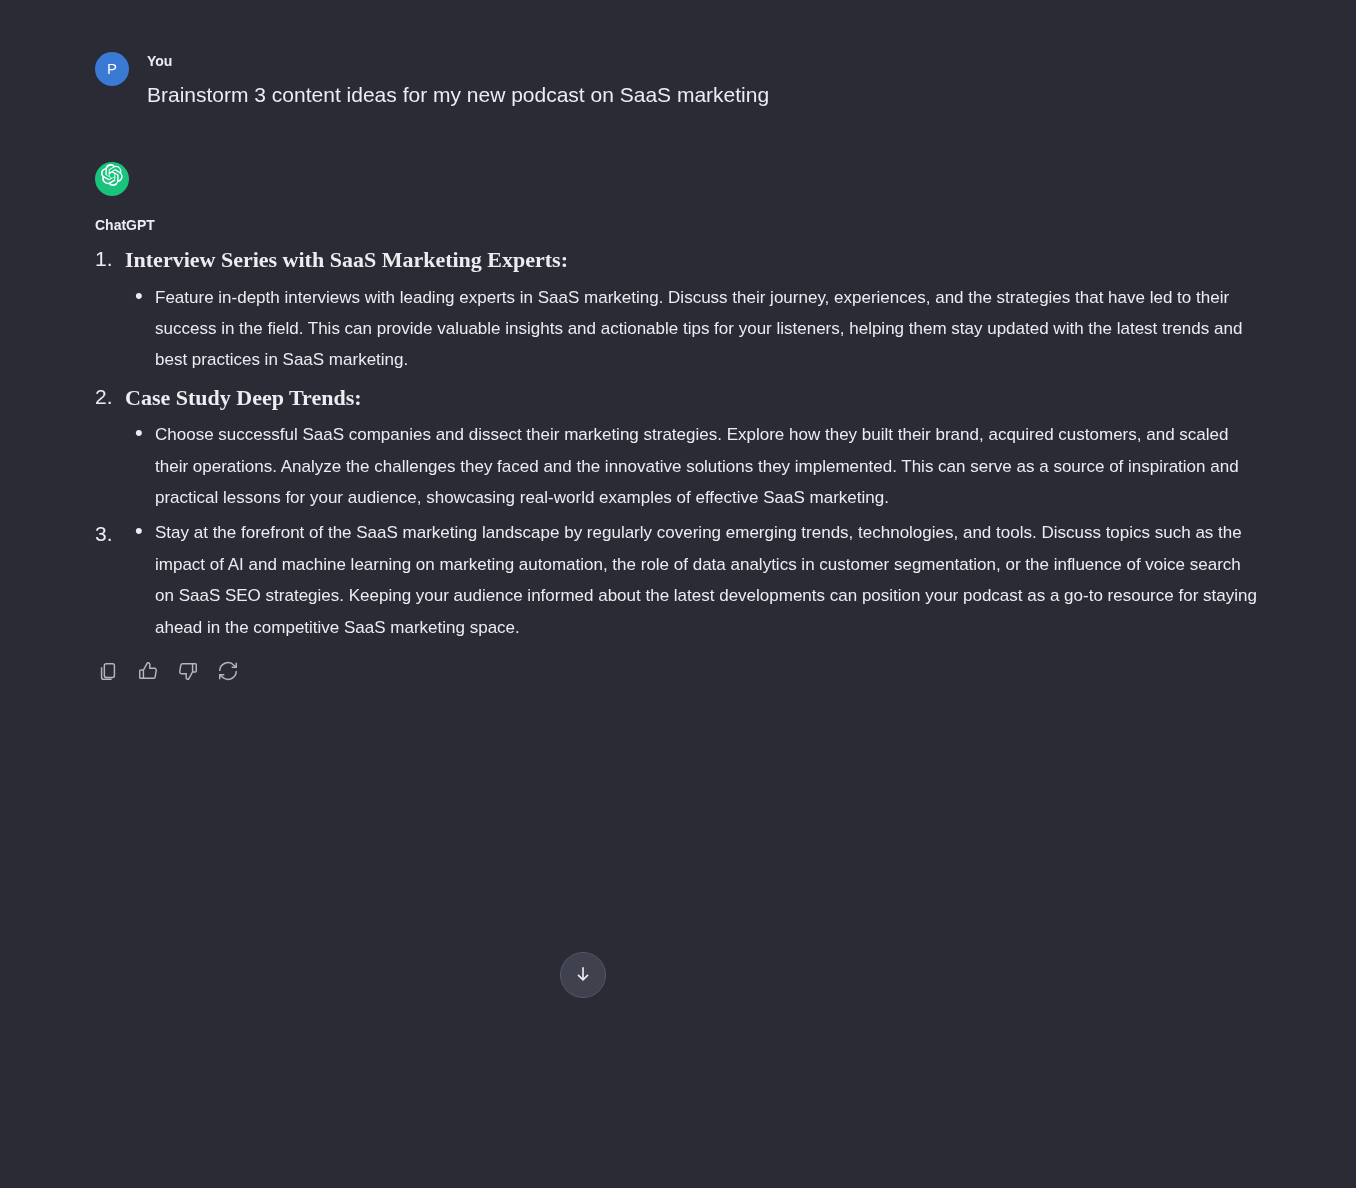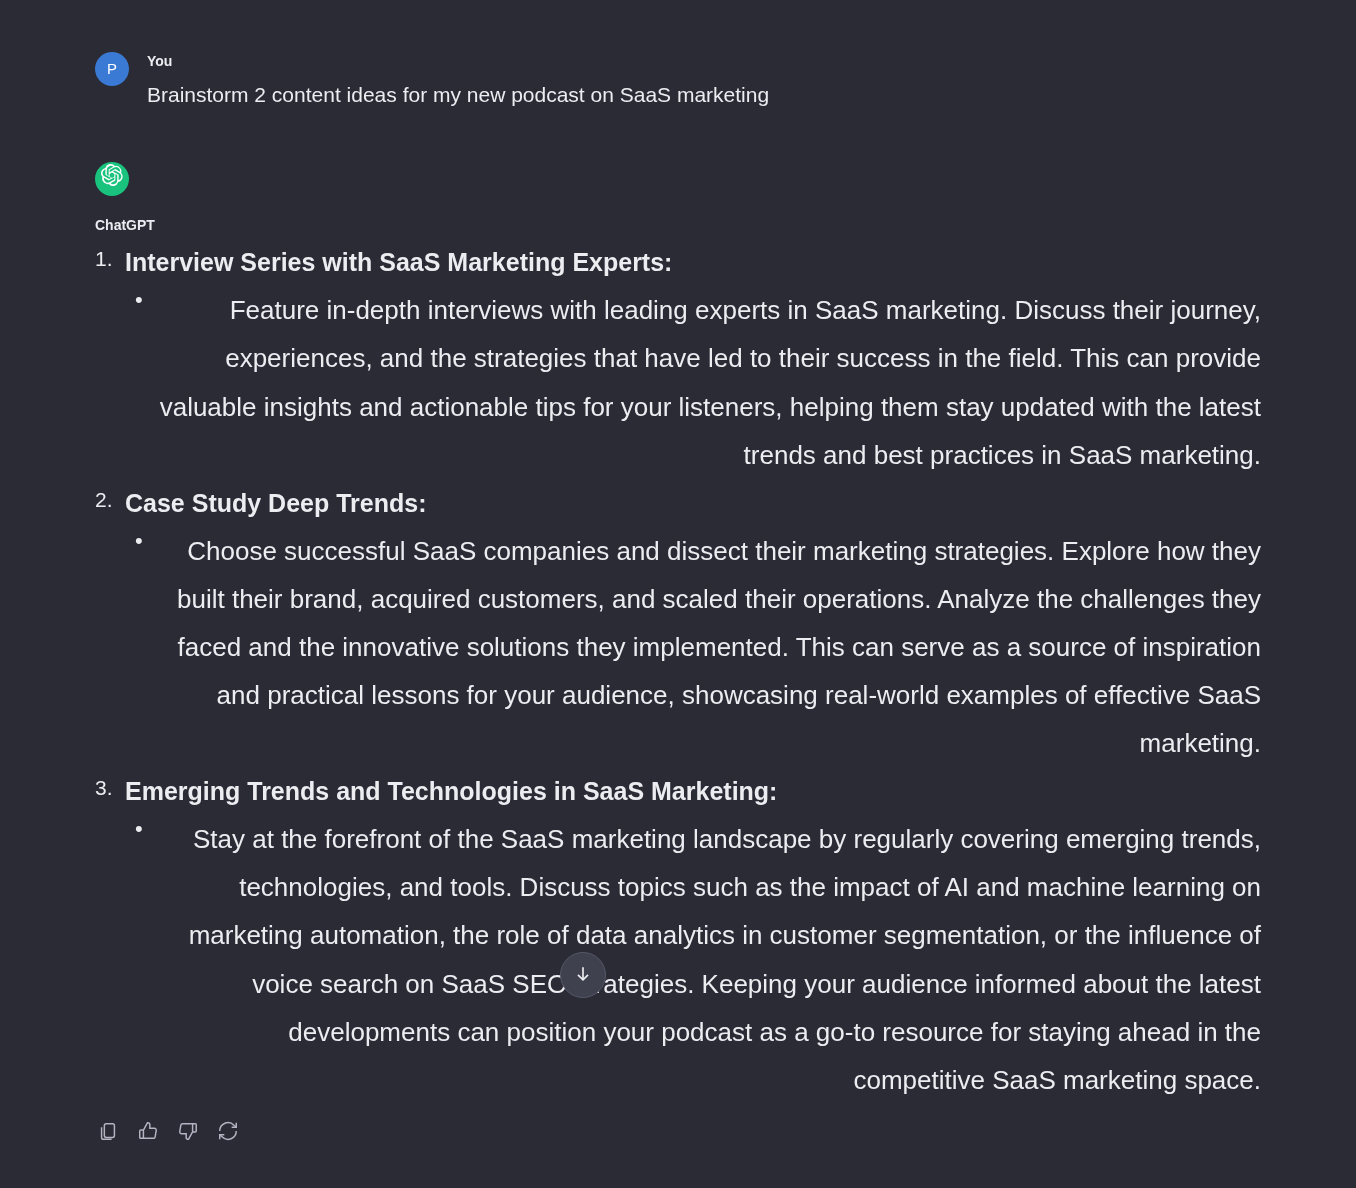--- a/index.html
+++ b/index.html
@@ -61,36 +61,36 @@
   ol.ideas > li::before {
     content: counter(idea) ".";
     position: absolute;
     left: 0;
     top: 0;
     color: #ececf1;
     font-size: 21px;
   }
   .idea-title {
     font-weight: 700;
-    font-size: 25px;
-    color: #ececf1;
+    font-size: 22px;
+    color: #ececf1;
+    font-family: Liberation Serif, serif;
   }
   ul.bullets {
     list-style: none;
     padding: 0;
     margin-top: 4px;
   }
   ul.bullets > li {
     position: relative;
     padding-left: 30px;
-    font-size: 26px;
+    font-size: 17px;
     color: #ececf1;
     line-height: 1.85;
     margin-bottom: 4px;
-    text-align: right;
   }
   ul.bullets > li::before {
     content: "•";
     position: absolute;
     left: 10px;
     top: -6px;
     font-size: 22px;
     color: #ececf1;
   }
   .actions {
@@ -132,21 +132,21 @@
 <body>
 
 <div class="container">
 
   <div class="msg">
     <div class="avatar avatar-user">
       <span>P</span>
     </div>
     <div class="msg-body">
       <div class="author">You</div>
-      <div class="user-text">Brainstorm 2 content ideas for my new podcast on SaaS marketing</div>
+      <div class="user-text">Brainstorm 3 content ideas for my new podcast on SaaS marketing</div>
     </div>
   </div>
 
   <div class="msg" style="margin-bottom:0;flex-direction:column;">
     <div class="avatar avatar-assistant">
       <span>
         <svg viewBox="0 0 41 41" fill="none">
             <path d="M37.53 16.87a10 10 0 0 0-.86-8.25 10.16 10.16 0 0 0-10.94-4.87A10.16 10.16 0 0 0 8.1 7.35a10 10 0 0 0-6.68 4.85 10.16 10.16 0 0 0 1.25 11.92 10 10 0 0 0 .86 8.25 10.16 10.16 0 0 0 10.94 4.87 10.16 10.16 0 0 0 17.63-3.6 10 10 0 0 0 6.68-4.85 10.16 10.16 0 0 0-1.25-11.92Zm-14.9 20.8a7.55 7.55 0 0 1-4.85-1.75l.24-.14 8.06-4.65a1.3 1.3 0 0 0 .66-1.15V18.55l3.4 1.97a.12.12 0 0 1 .07.09v9.4a7.57 7.57 0 0 1-7.58 7.56ZM6.35 30.7a7.55 7.55 0 0 1-.9-5.07l.24.14 8.06 4.65a1.31 1.31 0 0 0 1.32 0l9.84-5.68v3.93a.12.12 0 0 1-.05.1l-8.14 4.7a7.57 7.57 0 0 1-10.33-2.77ZM4.23 13.12a7.55 7.55 0 0 1 3.94-3.32v9.58a1.3 1.3 0 0 0 .66 1.14l9.84 5.68-3.4 1.97a.12.12 0 0 1-.12 0l-8.14-4.7a7.57 7.57 0 0 1-2.77-10.34Zm27.97 6.5-9.84-5.68 3.4-1.96a.12.12 0 0 1 .12 0l8.14 4.7a7.57 7.57 0 0 1-1.17 13.66v-9.58a1.3 1.3 0 0 0-.66-1.14Zm3.39-5.1-.24-.15-8.06-4.65a1.31 1.31 0 0 0-1.32 0l-9.84 5.68V11.47a.12.12 0 0 1 .05-.1l8.14-4.7a7.57 7.57 0 0 1 11.24 7.84ZM14.27 22.44l-3.4-1.96a.12.12 0 0 1-.07-.1V11a7.57 7.57 0 0 1 12.4-5.8l-.24.13-8.06 4.65a1.3 1.3 0 0 0-.66 1.15l.03 11.32Zm1.85-3.98 4.38-2.53 4.38 2.53v5.06l-4.38 2.53-4.38-2.53v-5.06Z" fill="#fff"></path>
           </svg>
       </span>
@@ -161,21 +161,20 @@
             <li>Feature in-depth interviews with leading experts in SaaS marketing. Discuss their journey, experiences, and the strategies that have led to their success in the field. This can provide valuable insights and actionable tips for your listeners, helping them stay updated with the latest trends and best practices in SaaS marketing.</li>
           </ul>
         </li>
         <li>
           <span class="idea-title">Case Study Deep Trends:</span>
           <ul class="bullets">
             <li>Choose successful SaaS companies and dissect their marketing strategies. Explore how they built their brand, acquired customers, and scaled their operations. Analyze the challenges they faced and the innovative solutions they implemented. This can serve as a source of inspiration and practical lessons for your audience, showcasing real-world examples of effective SaaS marketing.</li>
           </ul>
         </li>
         <li>
-          <span class="idea-title">Emerging Trends and Technologies in SaaS Marketing:</span>
           <ul class="bullets">
             <li>Stay at the forefront of the SaaS marketing landscape by regularly covering emerging trends, technologies, and tools. Discuss topics such as the impact of AI and machine learning on marketing automation, the role of data analytics in customer segmentation, or the influence of voice search on SaaS SEO strategies. Keeping your audience informed about the latest developments can position your podcast as a go-to resource for staying ahead in the competitive SaaS marketing space.</li>
           </ul>
         </li>
       </ol>
 
       <div class="actions">
         <button class="action-btn" title="Copy">
           <span>
             <svg viewBox="0 0 24 24">

